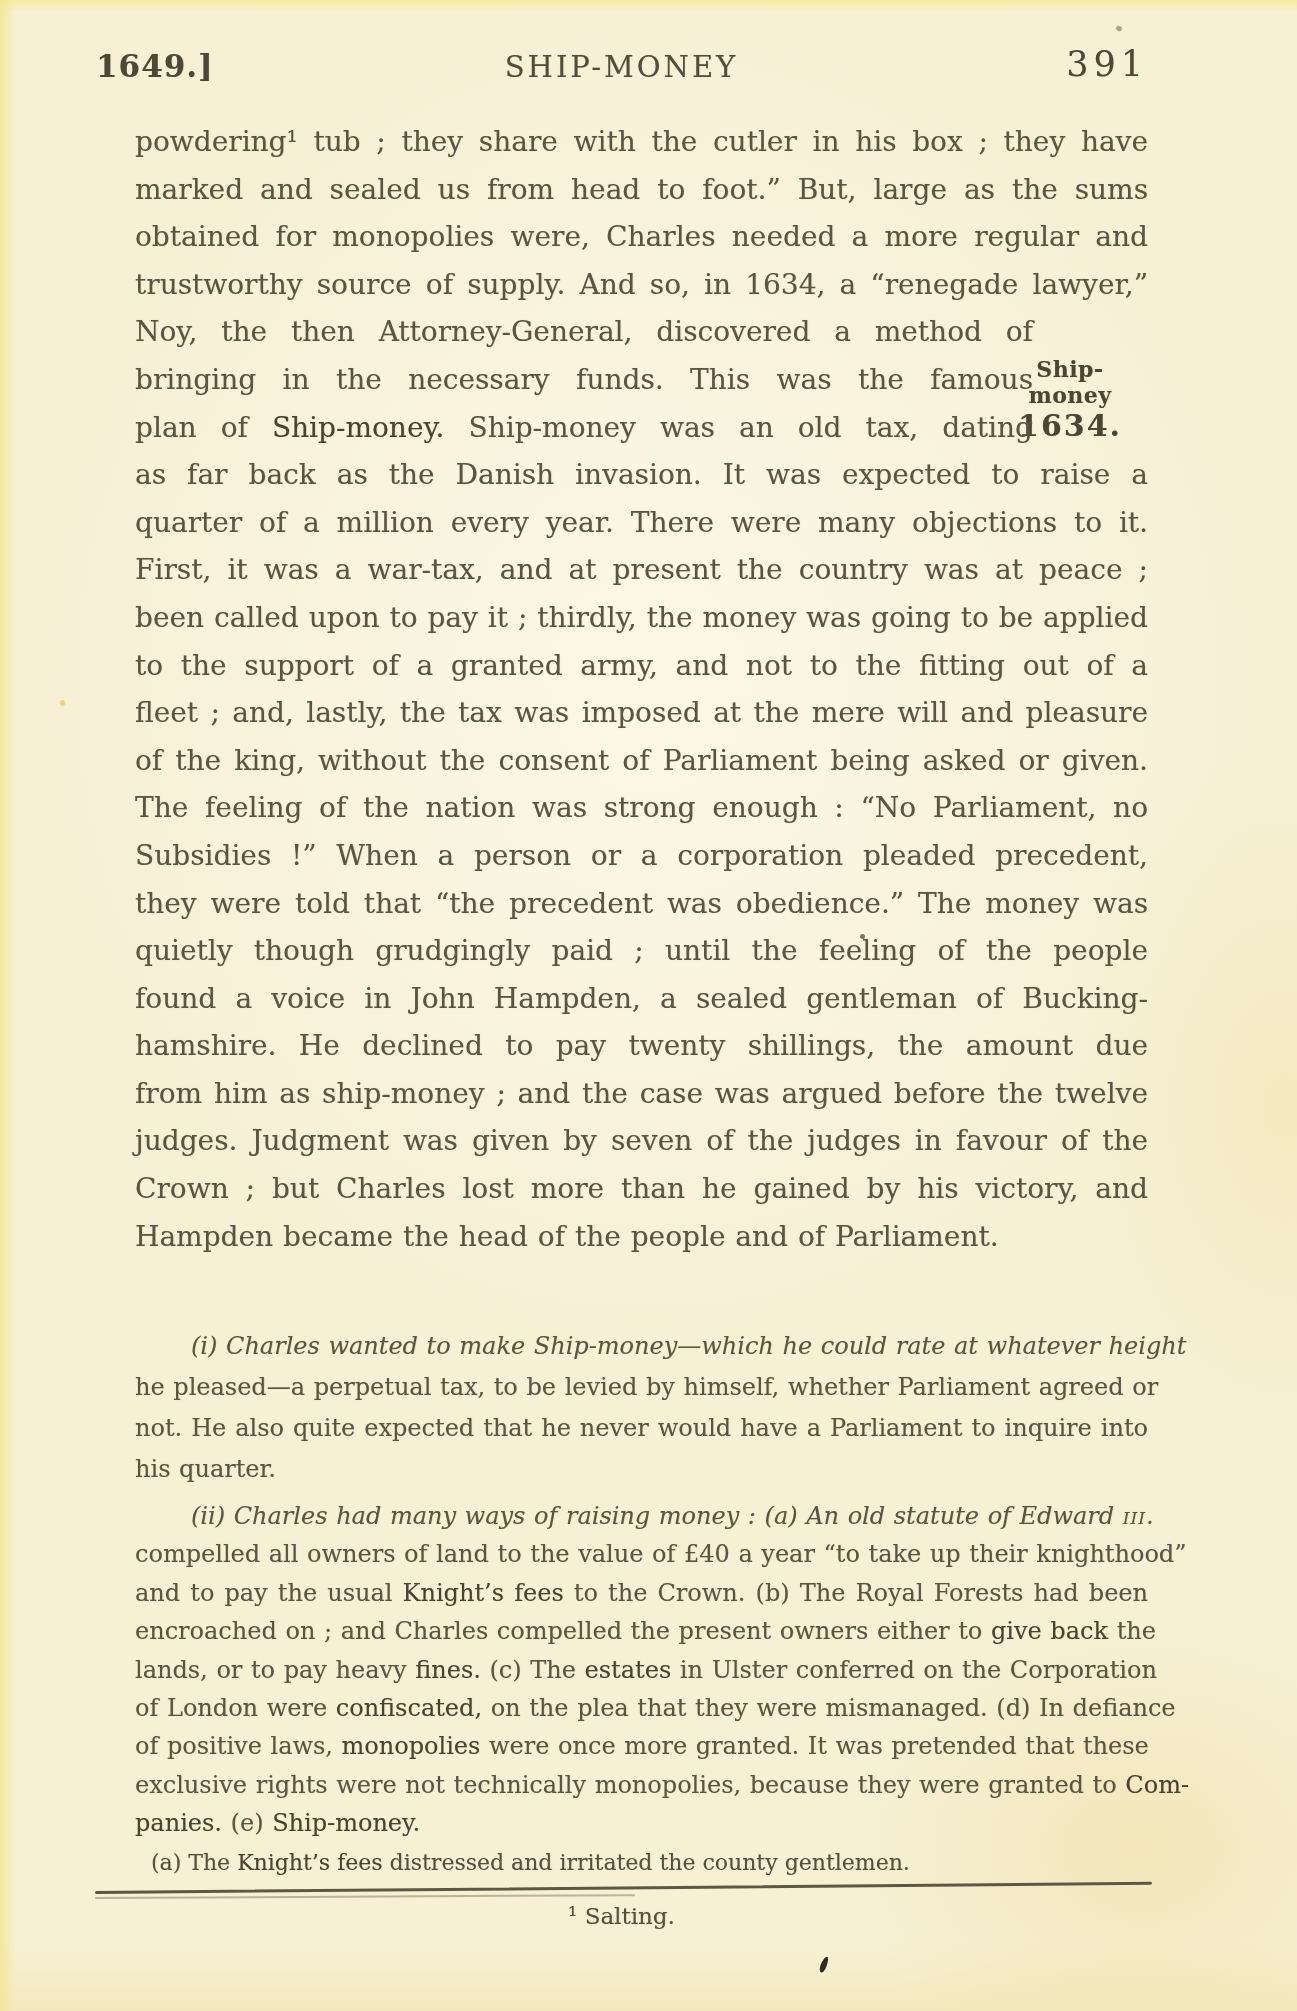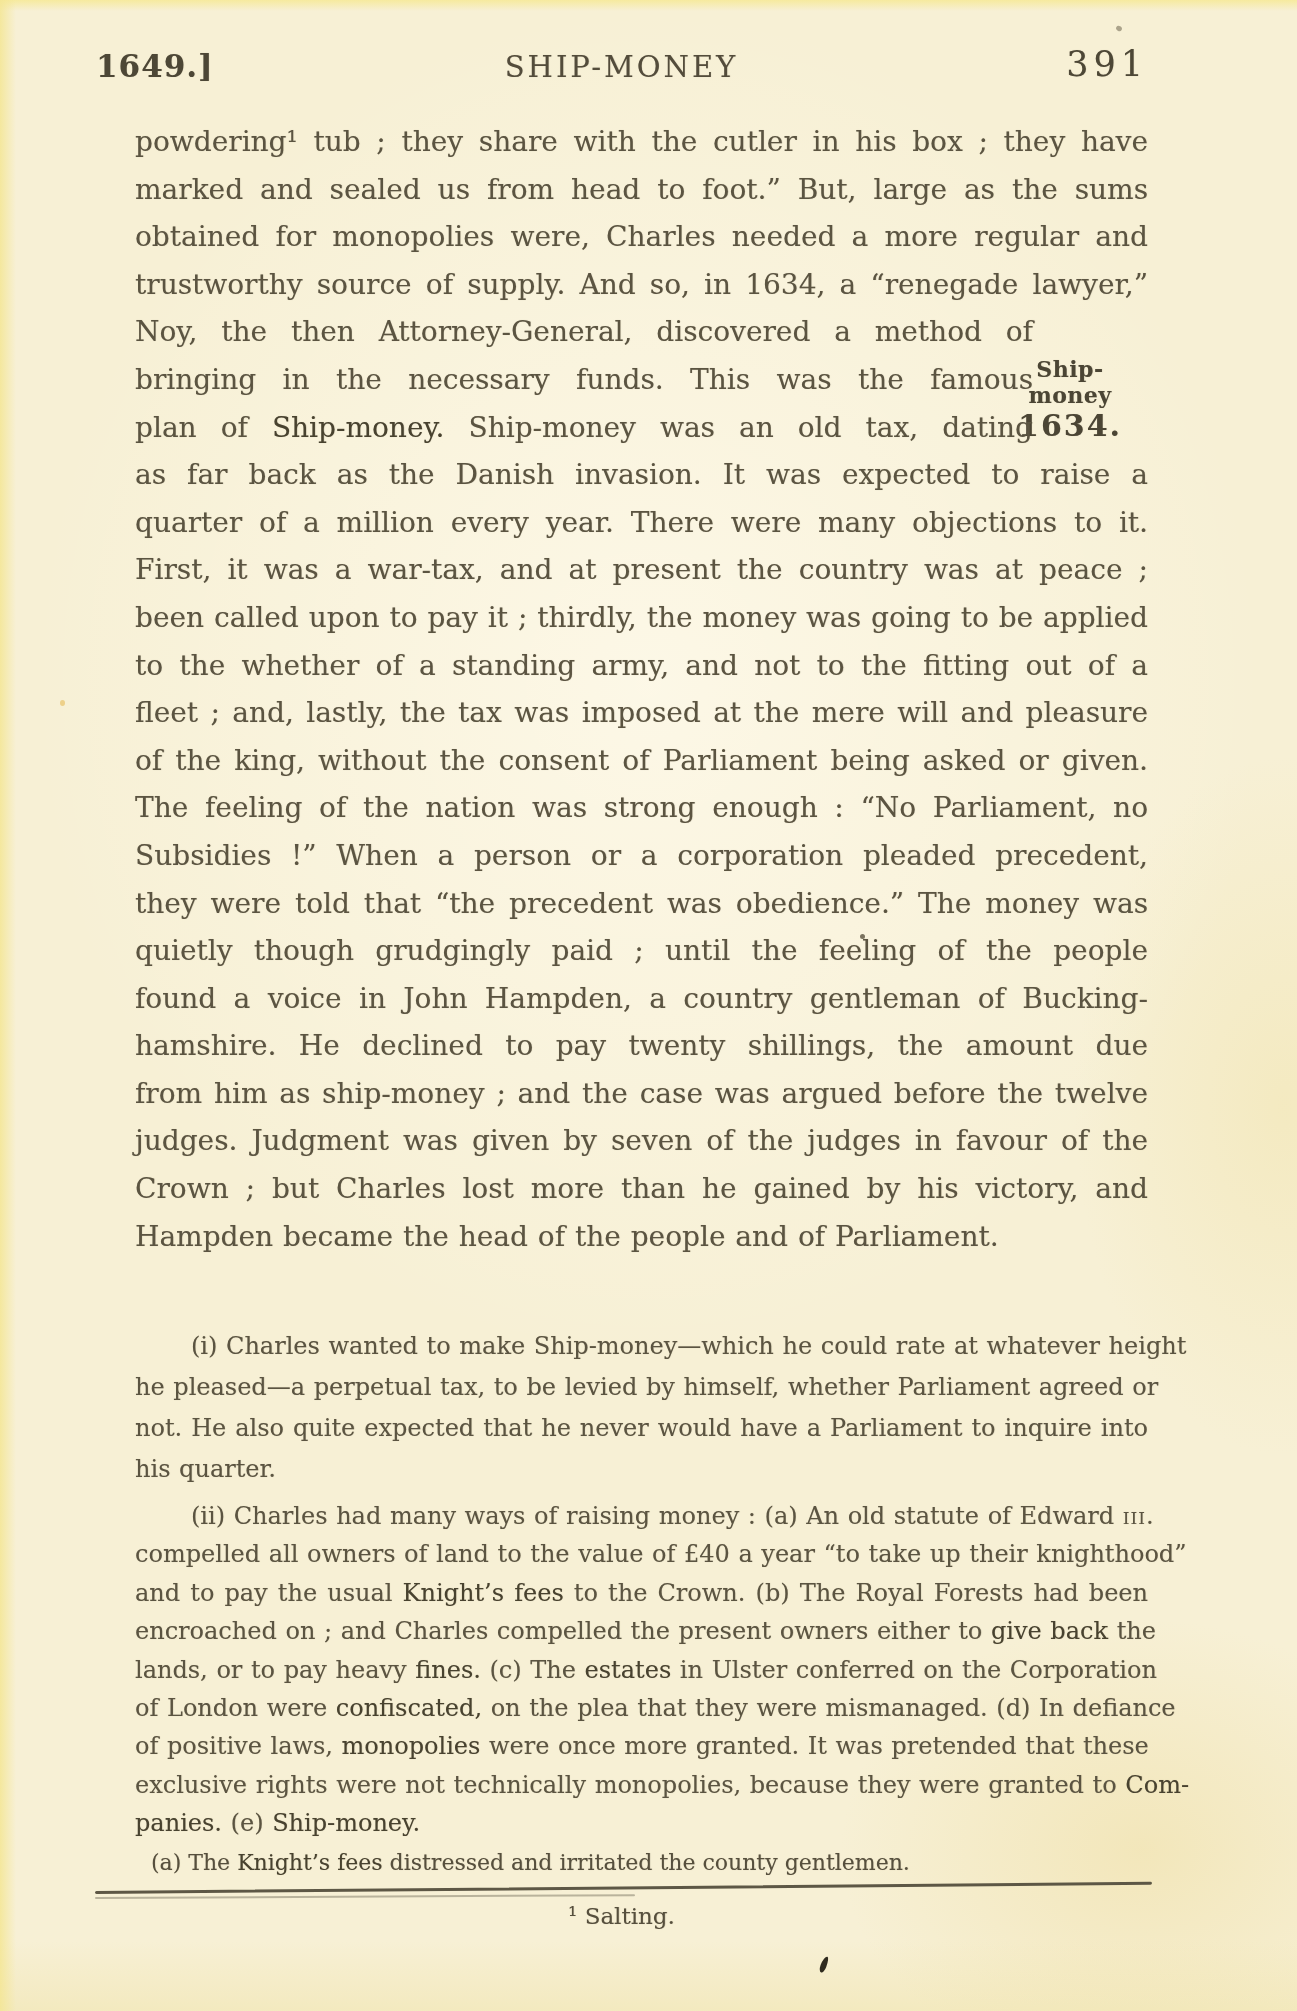--- a/index.html
+++ b/index.html
@@ -19,21 +19,21 @@
   }
   b{font-weight:normal;color:#48422f;}
   .sc{font-variant:small-caps;letter-spacing:1px;}
   .header-left{position:absolute;left:96px;top:48px;font-size:31px;font-weight:bold;letter-spacing:1px;color:#4d4736;}
   .header-center{position:absolute;left:95px;top:50px;width:1053px;text-align:center;font-size:29px;letter-spacing:3px;color:#534c3b;}
   .header-right{position:absolute;left:95px;top:44px;width:1053px;text-align:right;font-size:35px;letter-spacing:5px;color:#4d4736;}
   .body-text{position:absolute;left:95px;top:118px;width:1053px;font-size:28px;word-spacing:1px;}
   .line{height:47.6px;line-height:47.6px;white-space:nowrap;text-align:justify;text-align-last:justify;margin-left:40px;}
   .line.narrow{width:898px;}
   .line.flush{text-align-last:left;}
-  .line.indent{text-indent:56px;}
+  .line.indent{text-indent:56px;font-style:italic;}
   .margin-note{position:absolute;left:998px;top:356px;width:144px;text-align:center;color:#4b4534;}
   .mn1{font-size:22px;font-weight:bold;line-height:26px;letter-spacing:0.5px;}
   .mn2{font-size:30px;font-weight:bold;line-height:36px;letter-spacing:2px;}
   .fn{position:absolute;left:95px;width:1053px;font-size:24px;word-spacing:1px;}
   .fn1{top:1326px;}
   .fn1 .line{height:41px;line-height:41px;}
   .fn2{top:1497px;}
   .fn2 .line{height:38.4px;line-height:38.4px;}
   .fn-a{position:absolute;left:95px;top:1850px;width:1053px;font-size:22px;text-indent:56px;color:#564f3d;}
   .rule{position:absolute;left:95px;top:1891px;width:1057px;height:3px;background:#5d5745;border-radius:2px;transform:rotate(-0.5deg);transform-origin:left center;}
@@ -62,28 +62,28 @@
       <div class="line">marked and sealed us from head to foot.” But, large as the sums</div>
       <div class="line">obtained for monopolies were, Charles needed a more regular and</div>
       <div class="line">trustworthy source of supply. And so, in 1634, a “renegade lawyer,”</div>
       <div class="line narrow">Noy, the then Attorney-General, discovered a method of</div>
       <div class="line narrow">bringing in the necessary funds. This was the famous</div>
       <div class="line narrow">plan of <b>Ship-money.</b> Ship-money was an old tax, dating</div>
       <div class="line">as far back as the Danish invasion. It was expected to raise a</div>
       <div class="line">quarter of a million every year. There were many objections to it.</div>
       <div class="line">First, it was a war-tax, and at present the country was at peace ;</div>
       <div class="line">been called upon to pay it ; thirdly, the money was going to be applied</div>
-      <div class="line">to the whether of a standing army, and not to the fitting out of a</div>
+      <div class="line">to the support of a granted army, and not to the fitting out of a</div>
       <div class="line">fleet ; and, lastly, the tax was imposed at the mere will and pleasure</div>
       <div class="line">of the king, without the consent of Parliament being asked or given.</div>
       <div class="line">The feeling of the nation was strong enough : “No Parliament, no</div>
       <div class="line">Subsidies !” When a person or a corporation pleaded precedent,</div>
       <div class="line">they were told that “the precedent was obedience.” The money was</div>
       <div class="line">quietly though grudgingly paid ; until the feeling of the people</div>
-      <div class="line">found a voice in John Hampden, a country gentleman of Bucking-</div>
+      <div class="line">found a voice in John Hampden, a sealed gentleman of Bucking-</div>
       <div class="line">hamshire. He declined to pay twenty shillings, the amount due</div>
       <div class="line">from him as ship-money ; and the case was argued before the twelve</div>
       <div class="line">judges. Judgment was given by seven of the judges in favour of the</div>
       <div class="line">Crown ; but Charles lost more than he gained by his victory, and</div>
       <div class="line flush">Hampden became the head of the people and of Parliament.</div>
     </div>
 
   <div class="fn fn1">
       <div class="line indent">(i) Charles wanted to make Ship-money—which he could rate at whatever height</div>
       <div class="line">he pleased—a perpetual tax, to be levied by himself, whether Parliament agreed or</div>

